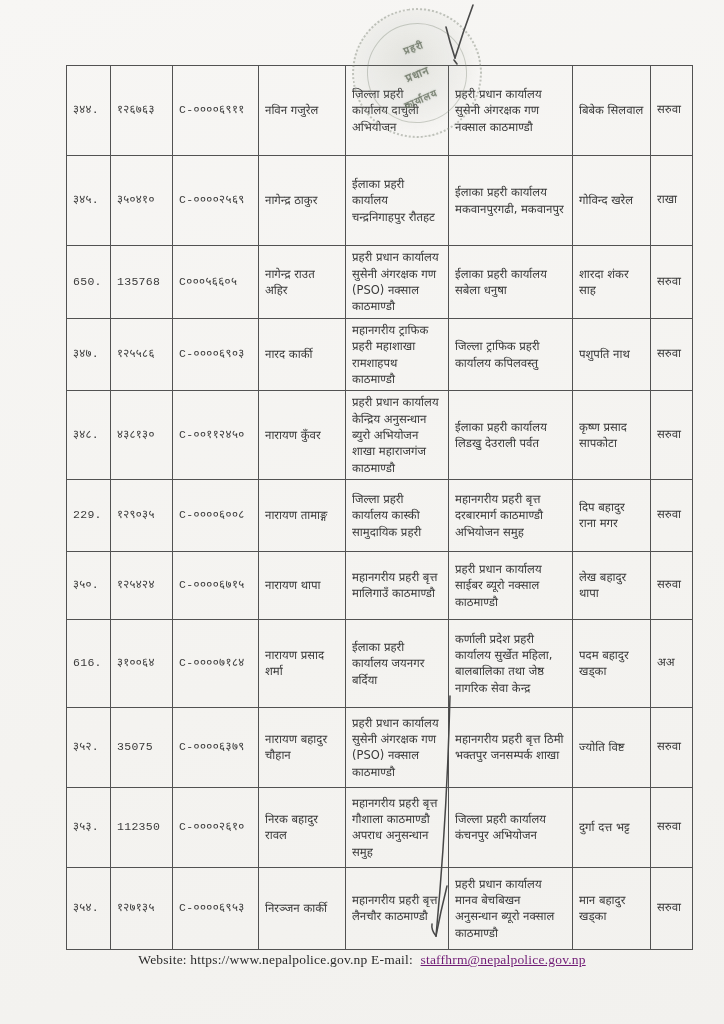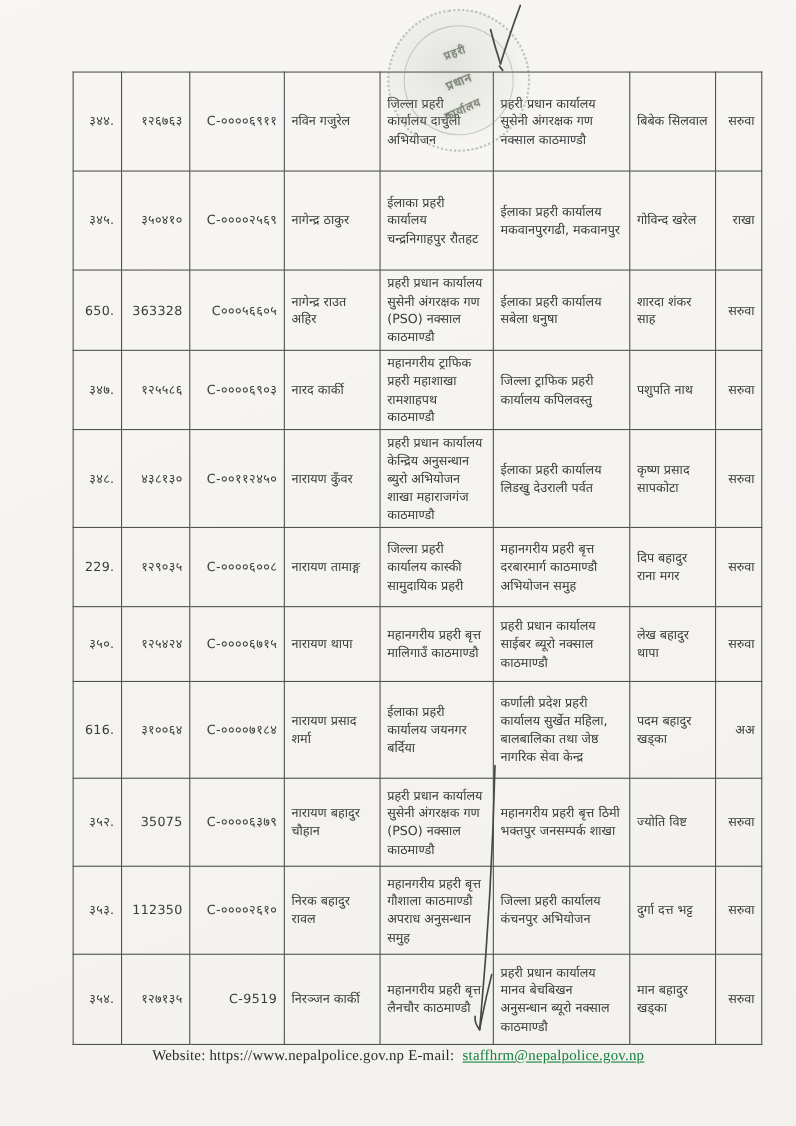--- a/index.html
+++ b/index.html
@@ -17,33 +17,33 @@
     background:transparent;
   }
   table.roster td{
     border:1px solid #525252;
     padding:3px 6px;
     font-size:11.5px;line-height:1.42;
     vertical-align:middle;
     color:#3a3a3a;
     word-wrap:break-word;
   }
-  td.c-center{text-align:right;}
+  td.c-center{text-align:left;font-family:Liberation Mono, monospace;}
   td.c-left{text-align:left;}
   td.cell-cno{font-size:11px;letter-spacing:.4px;}
   td.cell-sn,td.cell-code{font-size:11px;letter-spacing:.3px;}
   
   .footer{
     position:absolute;left:0;top:952px;width:100%;
     text-align:center;
     font-family:"Liberation Serif",serif;
     font-size:13.5px;color:#2b2b2b;letter-spacing:.2px;
   }
   .footer .email{
-    text-decoration:underline;color:#15803d;cursor:pointer;margin-left:4px;
+    text-decoration:underline;color:#701a75;cursor:pointer;margin-left:4px;
   }
   
   .stamp{
     position:absolute;left:352px;top:8px;width:126px;height:126px;
     border-radius:50%;
     border:2px dotted rgba(128,136,122,.45);
     background:radial-gradient(circle at 45% 40%, rgba(140,148,132,.18), rgba(140,148,132,.05) 55%, transparent 70%);
     z-index:6;pointer-events:none;
     transform:rotate(-8deg);
   }
@@ -102,21 +102,21 @@
         <td class="c-center cell-code">३५०४१०</td>
         <td class="c-center cell-cno">C-००००२५६९</td>
         <td class="c-left cell-name">नागेन्द्र ठाकुर</td>
         <td class="c-left cell-from">ईलाका प्रहरी कार्यालय चन्द्रनिगाहपुर रौतहट</td>
         <td class="c-left cell-to">ईलाका प्रहरी कार्यालय मकवानपुरगढी, मकवानपुर</td>
         <td class="c-left cell-by">गोविन्द खरेल</td>
         <td class="c-center cell-status">राखा</td>
       </tr>
       <tr style="height: 73px;">
         <td class="c-center cell-sn">650.</td>
-        <td class="c-center cell-code">363328</td>
+        <td class="c-center cell-code">135768</td>
         <td class="c-center cell-cno">C०००५६६०५</td>
         <td class="c-left cell-name">नागेन्द्र राउत अहिर</td>
         <td class="c-left cell-from">प्रहरी प्रधान कार्यालय सुसेनी अंगरक्षक गण (PSO) नक्साल काठमाण्डौ</td>
         <td class="c-left cell-to">ईलाका प्रहरी कार्यालय सबेला धनुषा</td>
         <td class="c-left cell-by">शारदा शंकर साह</td>
         <td class="c-center cell-status">सरुवा</td>
       </tr>
       <tr style="height: 70px;">
         <td class="c-center cell-sn">३४७.</td>
         <td class="c-center cell-code">१२५५८६</td>
@@ -183,21 +183,21 @@
         <td class="c-center cell-cno">C-००००२६१०</td>
         <td class="c-left cell-name">निरक बहादुर रावल</td>
         <td class="c-left cell-from">महानगरीय प्रहरी बृत्त गौशाला काठमाण्डौ अपराध अनुसन्धान समुह</td>
         <td class="c-left cell-to">जिल्ला प्रहरी कार्यालय कंचनपुर अभियोजन</td>
         <td class="c-left cell-by">दुर्गा दत्त भट्ट</td>
         <td class="c-center cell-status">सरुवा</td>
       </tr>
       <tr style="height: 82px;">
         <td class="c-center cell-sn">३५४.</td>
         <td class="c-center cell-code">१२७१३५</td>
-        <td class="c-center cell-cno">C-9519</td>
+        <td class="c-center cell-cno">C-००००६९५३</td>
         <td class="c-left cell-name">निरञ्जन कार्की</td>
         <td class="c-left cell-from">महानगरीय प्रहरी बृत्त लैनचौर काठमाण्डौ</td>
         <td class="c-left cell-to">प्रहरी प्रधान कार्यालय मानव बेचबिखन अनुसन्धान ब्यूरो नक्साल काठमाण्डौ</td>
         <td class="c-left cell-by">मान बहादुर खड्का</td>
         <td class="c-center cell-status">सरुवा</td>
       </tr>
     </tbody>
 </table>
 
 <svg class="ink" width="724" height="1024" viewBox="0 0 724 1024">

